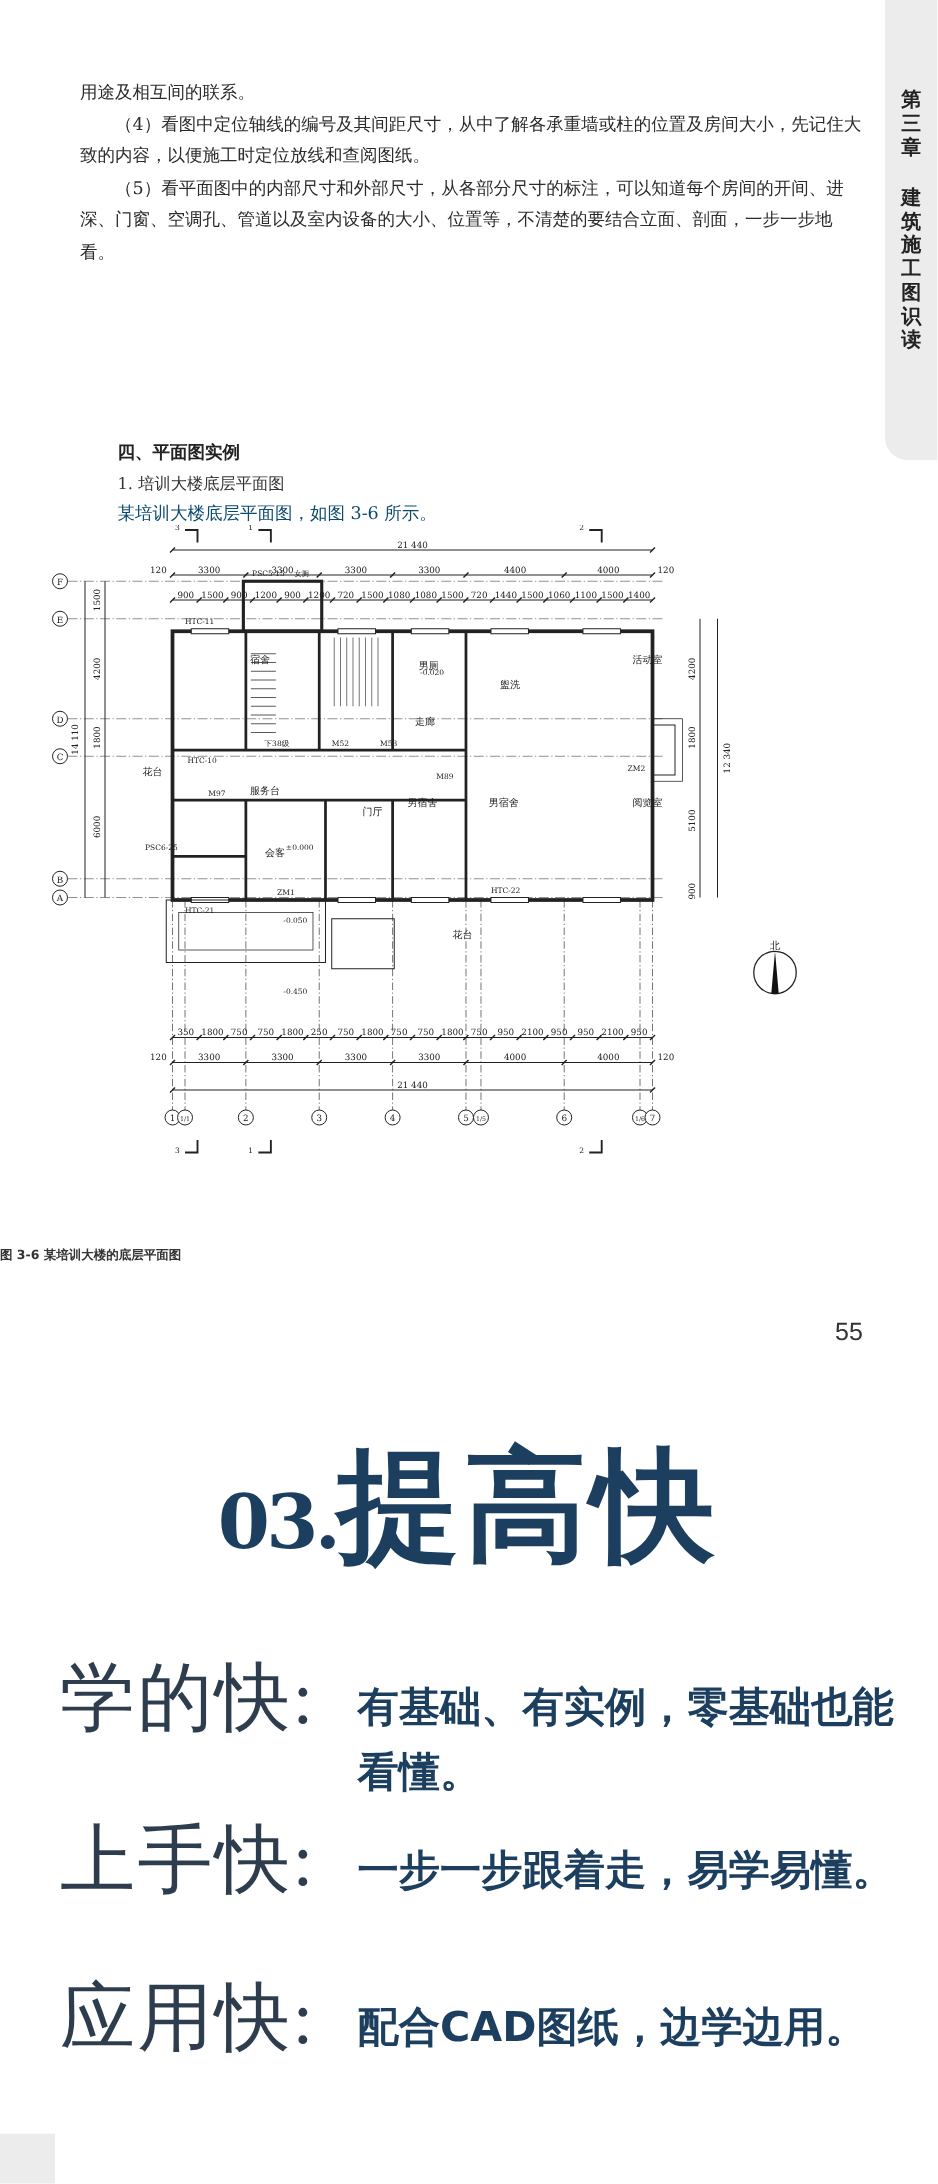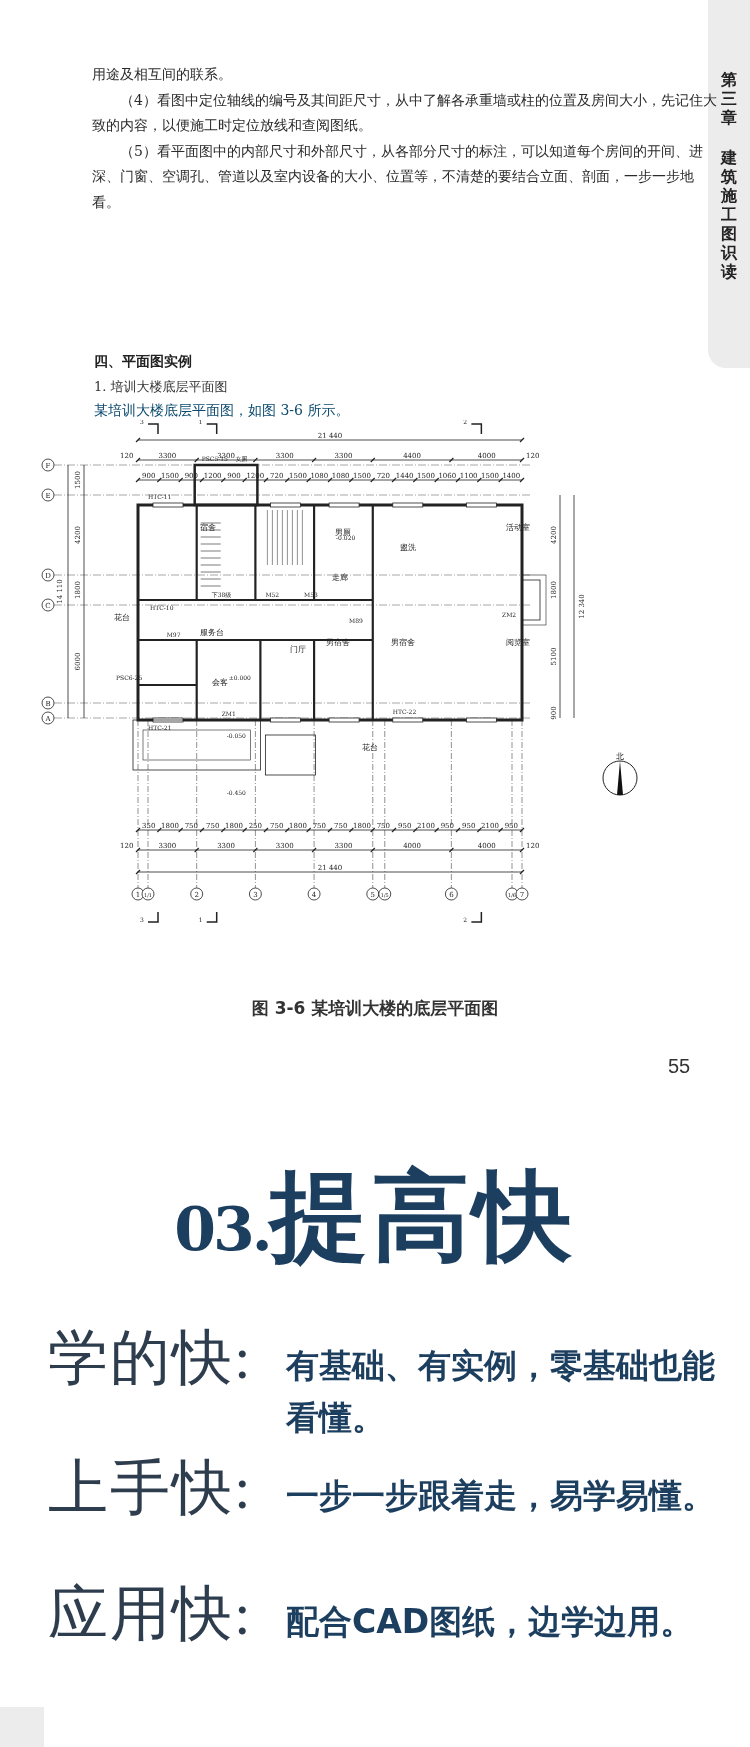--- a/index.html
+++ b/index.html
@@ -12,43 +12,43 @@
   .side-tab .t2 { top:148px; }
 
   .body-text { position:absolute; left:64px; width:626px; font-size:14px; line-height:25.5px; color:#2b2b2b; }
   .body-text p { margin:0; }
   .body-text .indent { text-indent:28px; }
   .section-head { position:absolute; left:94px; top:336px; font-size:14px; font-weight:bold; color:#222;margin-top:17px; }
   .sub-head { position:absolute; left:94px; top:378px; font-size:13px; color:#333; }
   .sub-text { position:absolute; left:94px; top:402px; font-size:14px; color:#0c4a6e; }
 
   .plan { position:absolute; left:40px; top:420px; width:680px; height:565px; }
-  .fig-caption { position:absolute; left:0; width:750px; top:997px; text-align:center; font-family:"DejaVu Sans", sans-serif; font-weight:bold; font-size:17px; color:#333; }
+  .fig-caption { position:absolute; left:0; width:750px; top:997px; text-align:left; font-family:"DejaVu Sans", sans-serif; font-weight:bold; font-size:10px; color:#333; }
   .page-num { position:absolute; left:668px; top:1055px; font-family:"Liberation Sans", sans-serif; font-size:20px; color:#333;text-align:center; }
 
   
-  .promo-title { position:absolute; left:0; width:750px; top:1140px; text-align:center; color:#1c3e5f; font-family:"DejaVu Serif", serif; font-weight:bold;margin-top:12px; }
+  .promo-title { position:absolute; left:0; width:750px; top:1140px; text-align:center; color:#1c3e5f; font-family:"DejaVu Serif", serif; font-weight:bold; }
   .promo-title .num { font-size:60px; vertical-align:baseline; letter-spacing:-3px; }
   .promo-title .word { font-size:98px; letter-spacing:4px; }
 
   .feature { position:absolute; left:48px; width:680px; }
   .feature .label { position:absolute; left:0; top:0; font-family:Liberation Serif, serif; font-weight:200; font-size:60px; color:#1d2d3f; letter-spacing:2px; -webkit-text-stroke:0; font-weight:normal; opacity:.92; }
   .feature .desc { position:absolute; left:238px; top:22px; width:440px; font-family:"DejaVu Sans", sans-serif; font-weight:bold; font-size:33px; line-height:52px; color:#1c3e5f; }
 
   .corner-box { position:absolute; left:0; top:1707px; width:44px; height:40px; background:#ececec; }
 </style>
 </head>
 <body>
 
 <div class="side-tab">
   <div class="tab-text t1" id="tabChapter">第<br>三<br>章</div>
   <div class="tab-text t2" id="tabTitle">建<br>筑<br>施<br>工<br>图<br>识<br>读</div>
 </div>
 
-<div class="body-text" style="top:62px;margin-left:28px;">
+<div class="body-text" style="top:62px;">
   <p>用途及相互间的联系。</p>
   <p class="indent">（4）看图中定位轴线的编号及其间距尺寸，从中了解各承重墙或柱的位置及房间大小，先记住大致的内容，以便施工时定位放线和查阅图纸。</p>
   <p class="indent">（5）看平面图中的内部尺寸和外部尺寸，从各部分尺寸的标注，可以知道每个房间的开间、进深、门窗、空调孔、管道以及室内设备的大小、位置等，不清楚的要结合立面、剖面，一步一步地看。</p>
 </div>
 <div class="section-head">四、平面图实例</div>
 <div class="sub-head">1. 培训大楼底层平面图</div>
 <div class="sub-text">某培训大楼底层平面图，如图 3-6 所示。</div>
 
 <svg class="plan" viewBox="0 0 680 565" xmlns="http://www.w3.org/2000/svg" font-family="DejaVu Serif, serif" font-size="8" fill="#222" stroke="#222">
   <g id="planGroup" stroke-width="1">

